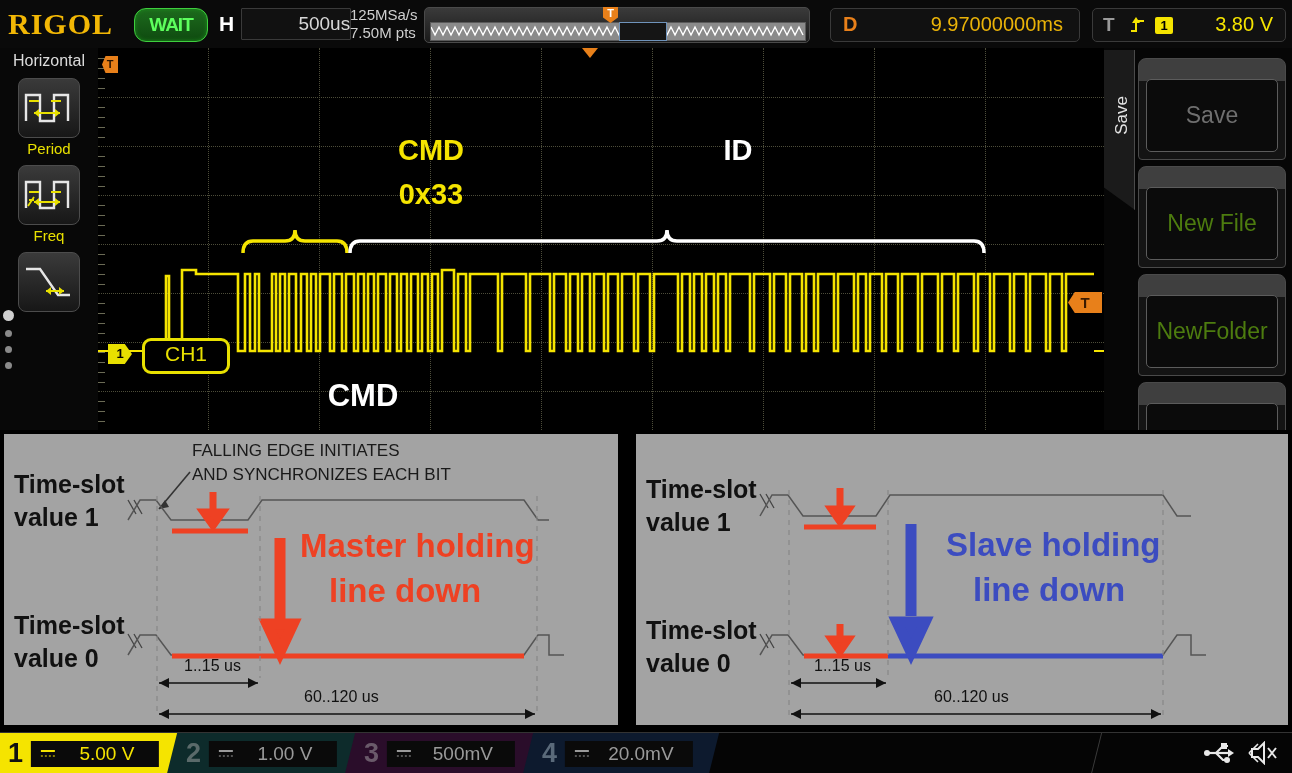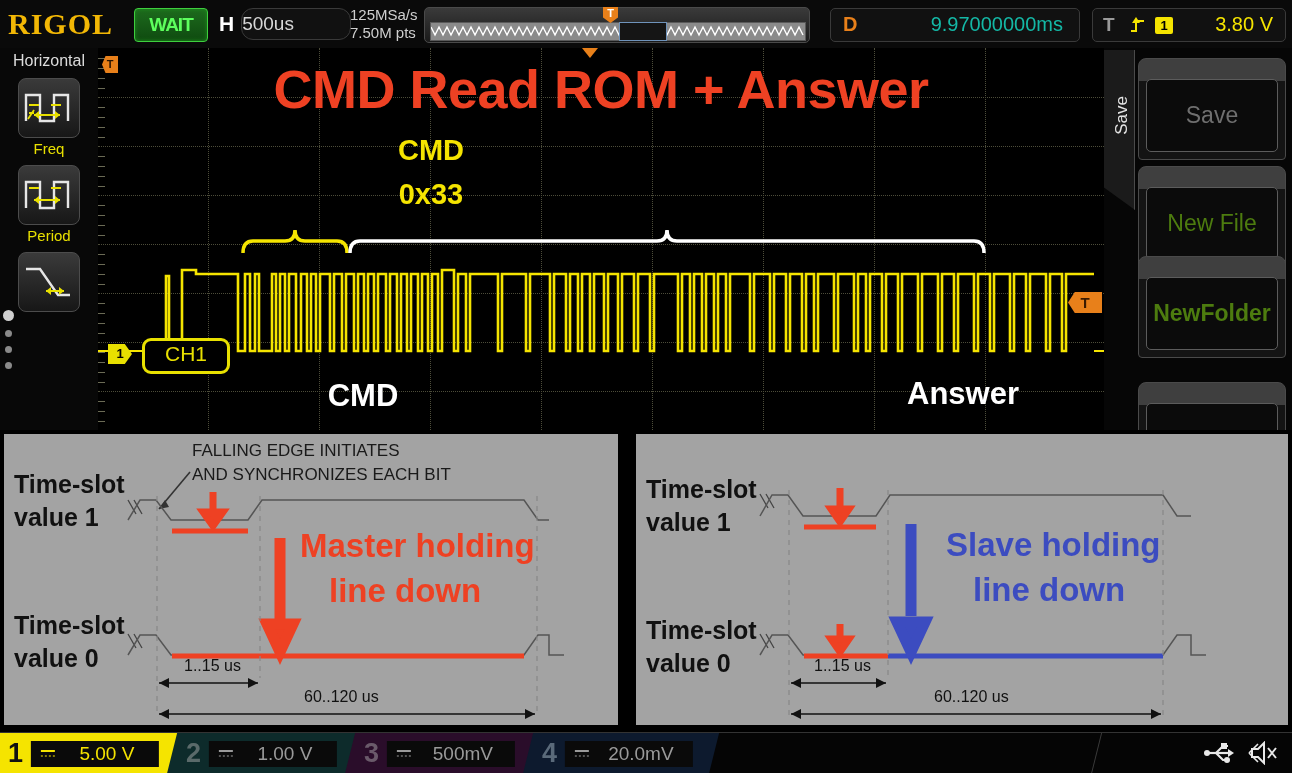--- a/index.html
+++ b/index.html
@@ -4,43 +4,43 @@
 <style>
   html,body{margin:0;padding:0;background:#000;}
   body{width:1292px;height:773px;overflow:hidden;font-family:"Liberation Sans",sans-serif;}
   #app{position:relative;width:1248px;height:773px;background:#000;}
 
   
   .topbar{position:absolute;left:0;top:0;width:1292px;height:48px;background:#0a0a0a;
           border-bottom:1px solid #2a2a2a;}
   .rigol-logo{position:absolute;left:8px;top:7px;font-family:"Liberation Serif",serif;
      font-weight:bold;font-size:30px;color:#f2b705;letter-spacing:1px;line-height:34px;}
-  .wait-box{position:absolute;left:134px;top:8px;width:72px;height:32px;border-radius:4px;
+  .wait-box{position:absolute;left:134px;top:8px;width:72px;height:32px;border-radius:12px;
      background:linear-gradient(#1d6b1d,#0f4a10);border:1px solid #3ecf3e;
      box-shadow:0 0 4px #1d8a1d inset;}
   .wait-box span{display:block;text-align:center;line-height:32px;color:#5dff5d;
      font-size:19px;font-weight:bold;letter-spacing:-1px;}
   .hbox{position:absolute;left:212px;top:8px;height:32px;display:flex;align-items:center;}
   .hbox .hlab{color:#fff;font-size:21px;font-weight:bold;padding:0 7px;}
-  .hbox .hval{width:108px;height:30px;border-radius:12px;background:#111;
-     border:1px solid #3a3a3a;color:#d8d8d8;font-size:19px;text-align:left;line-height:30px;}
+  .hbox .hval{width:108px;height:30px;border-radius:1px;background:#111;
+     border:1px solid #3a3a3a;color:#d8d8d8;font-size:19px;text-align:right;line-height:30px;}
   .rate{position:absolute;left:350px;top:6px;color:#cfcfcf;font-size:15px;line-height:18px;}
   .navbar{position:absolute;left:424px;top:7px;width:384px;height:34px;border-radius:5px;
      background:linear-gradient(#3a3a3a,#1a1a1a);border:1px solid #4a4a4a;}
   .navstrip{position:absolute;left:5px;top:14px;width:374px;height:17px;background:#8b8b8b;
      border:1px solid #5a5a5a;overflow:hidden;}
   .navsel{position:absolute;left:194px;top:14px;width:46px;height:17px;background:#151515;
      border:1px solid #6f93bb;}
   .navT{position:absolute;left:178px;top:-1px;width:15px;height:16px;color:#fff;font-size:11px;
      font-weight:bold;text-align:center;line-height:12px;background:#e8801a;
      clip-path:polygon(0 0,100% 0,100% 66%,50% 100%,0 66%);}
   .dbox{position:absolute;left:830px;top:8px;width:248px;height:32px;border-radius:5px;
      background:#111;border:1px solid #3a3a3a;}
   .dbox .dk{position:absolute;left:12px;top:4px;color:#e8801a;font-size:20px;font-weight:bold;}
-  .dbox .dv{position:absolute;right:16px;top:4px;color:#14b8a6;font-size:20px;}
+  .dbox .dv{position:absolute;right:16px;top:4px;color:#eab308;font-size:20px;}
   .tbox{position:absolute;left:1092px;top:8px;width:192px;height:32px;border-radius:5px;
      background:#111;border:1px solid #3a3a3a;}
   .tbox .tk{position:absolute;left:10px;top:5px;color:#9a9a9a;font-size:19px;font-weight:bold;}
   .tbox .tedge{position:absolute;left:36px;top:7px;width:18px;height:18px;}
   .tbox .tch{position:absolute;left:62px;top:8px;width:18px;height:17px;background:#f5e400;
      color:#000;font-size:13px;font-weight:bold;text-align:center;line-height:17px;border-radius:2px;}
   .tbox .tv{position:absolute;right:12px;top:4px;color:#f5e400;font-size:20px;}
 
   
   .lsidebar{position:absolute;left:0;top:48px;width:98px;height:392px;background:#080808;
@@ -166,39 +166,39 @@
     </div>
   </div>
 
   <div class="lsidebar">
     <div class="lsb-title">Horizontal</div>
 
     <div class="lsb-item">
       <div class="lsb-btn">
         <svg width="58" height="56" viewBox="0 0 58 56">
           <path d="M6 42 V16 H20 V42 H34 V16 H48 V42" fill="none" stroke="#e6e6e6" stroke-width="2.4"></path>
+          <path d="M9 22 h10 M31 22 h10" stroke="#e8e000" stroke-width="2"></path>
+          <path d="M14 34 H40" stroke="#e8e000" stroke-width="2"></path>
+          <path d="M14 34 l5 -4 v8 z M40 34 l-5 -4 v8 z" fill="#e8e000"></path>
+        </svg>
+      </div>
+      <div class="lsb-lab">Period</div>
+    </div>
+
+    <div class="lsb-item">
+      <div class="lsb-btn">
+        <svg width="58" height="56" viewBox="0 0 58 56">
+          <path d="M6 42 V16 H20 V42 H34 V16 H48 V42" fill="none" stroke="#e6e6e6" stroke-width="2.4"></path>
           <path d="M9 26 h10 M31 26 h10" stroke="#e8e000" stroke-width="2"></path>
           <path d="M14 36 H40" stroke="#e8e000" stroke-width="2"></path>
           <path d="M14 36 l5 -4 v8 z M40 36 l-5 -4 v8 z" fill="#e8e000"></path>
           <path d="M8 40 l6 -9 M9 34 h5" stroke="#e8e000" stroke-width="1.8" fill="none"></path>
         </svg>
       </div>
       <div class="lsb-lab">Freq</div>
-    </div>
-
-    <div class="lsb-item">
-      <div class="lsb-btn">
-        <svg width="58" height="56" viewBox="0 0 58 56">
-          <path d="M6 42 V16 H20 V42 H34 V16 H48 V42" fill="none" stroke="#e6e6e6" stroke-width="2.4"></path>
-          <path d="M9 22 h10 M31 22 h10" stroke="#e8e000" stroke-width="2"></path>
-          <path d="M14 34 H40" stroke="#e8e000" stroke-width="2"></path>
-          <path d="M14 34 l5 -4 v8 z M40 34 l-5 -4 v8 z" fill="#e8e000"></path>
-        </svg>
-      </div>
-      <div class="lsb-lab">Period</div>
     </div>
 
 
     <div class="lsb-item">
       <div class="lsb-btn">
         <svg width="58" height="56" viewBox="0 0 58 56">
           <path d="M6 16 H20 L38 42 H50" fill="none" stroke="#e6e6e6" stroke-width="2.4"></path>
           <path d="M26 38 H44" stroke="#e8e000" stroke-width="2"></path>
           <path d="M26 38 l5 -4 v8 z M44 38 l-5 -4 v8 z" fill="#e8e000"></path>
         </svg>
@@ -333,51 +333,50 @@
                  L804,226 L820,226 L820,303 L824,303 L824,226 L840,226 L840,303 L844,303
                  L844,226 L856,226 L856,303 L860,303 L860,226 L876,226 L876,303 L880,303
                  L880,226 L892,226 L892,303 L896,303 L896,226 L912,226 L912,303 L916,303
                  L916,226 L928,226 L928,303 L932,303 L932,226 L948,226 L948,303 L952,303
                  L952,226 L964,226 L964,303 L968,303 L968,226 L996,226"></path>
       </g>
 
       <path d="M0,303 L60,303 M996,303 L1006,303" stroke="#f5e400" stroke-width="2.2" fill="none"></path>
     </svg>
 
-    <div class="title">CMD Read ROM + Answer</div>
 
     <div class="lbl-cmd">
       <div>CMD</div>
       <div>0x33</div>
     </div>
 
     <div class="lbl-id">
+      <div>ID</div>
     </div>
 
     <div class="lbl-cmd2">CMD</div>
-    <div class="lbl-ans">Answer</div>
 
     <div class="trig-tl">T</div>
     <div class="trig-top"></div>
     <div class="trig-r">T</div>
     <div class="ch1-arrow">1</div>
     <div class="ch1-badge">CH1</div>
   </div>
 
   <div class="rsidebar"></div>
   <div class="rsb-tab"></div>
   <div class="rsb-vlabel">Save</div>
 
   <div class="rsb-btn" style="top:58px;">
     <div class="rsb-inner dim">Save</div>
   </div>
   <div class="rsb-btn" style="top:166px;">
     <div class="rsb-inner">New File</div>
   </div>
-  <div class="rsb-btn" style="top:256px;font-weight:bold;">
+  <div class="rsb-btn" style="top:274px;">
     <div class="rsb-inner">NewFolder</div>
   </div>
   <div class="rsb-btn" style="top:382px;">
     <div class="rsb-inner"></div>
   </div>
 
   <div class="panel panelL">
     <svg width="614" height="291" viewBox="0 0 614 291">
 
       <text x="188" y="22" font-family="Liberation Sans, sans-serif" font-size="17" fill="#1a1a1a">FALLING EDGE INITIATES</text>

